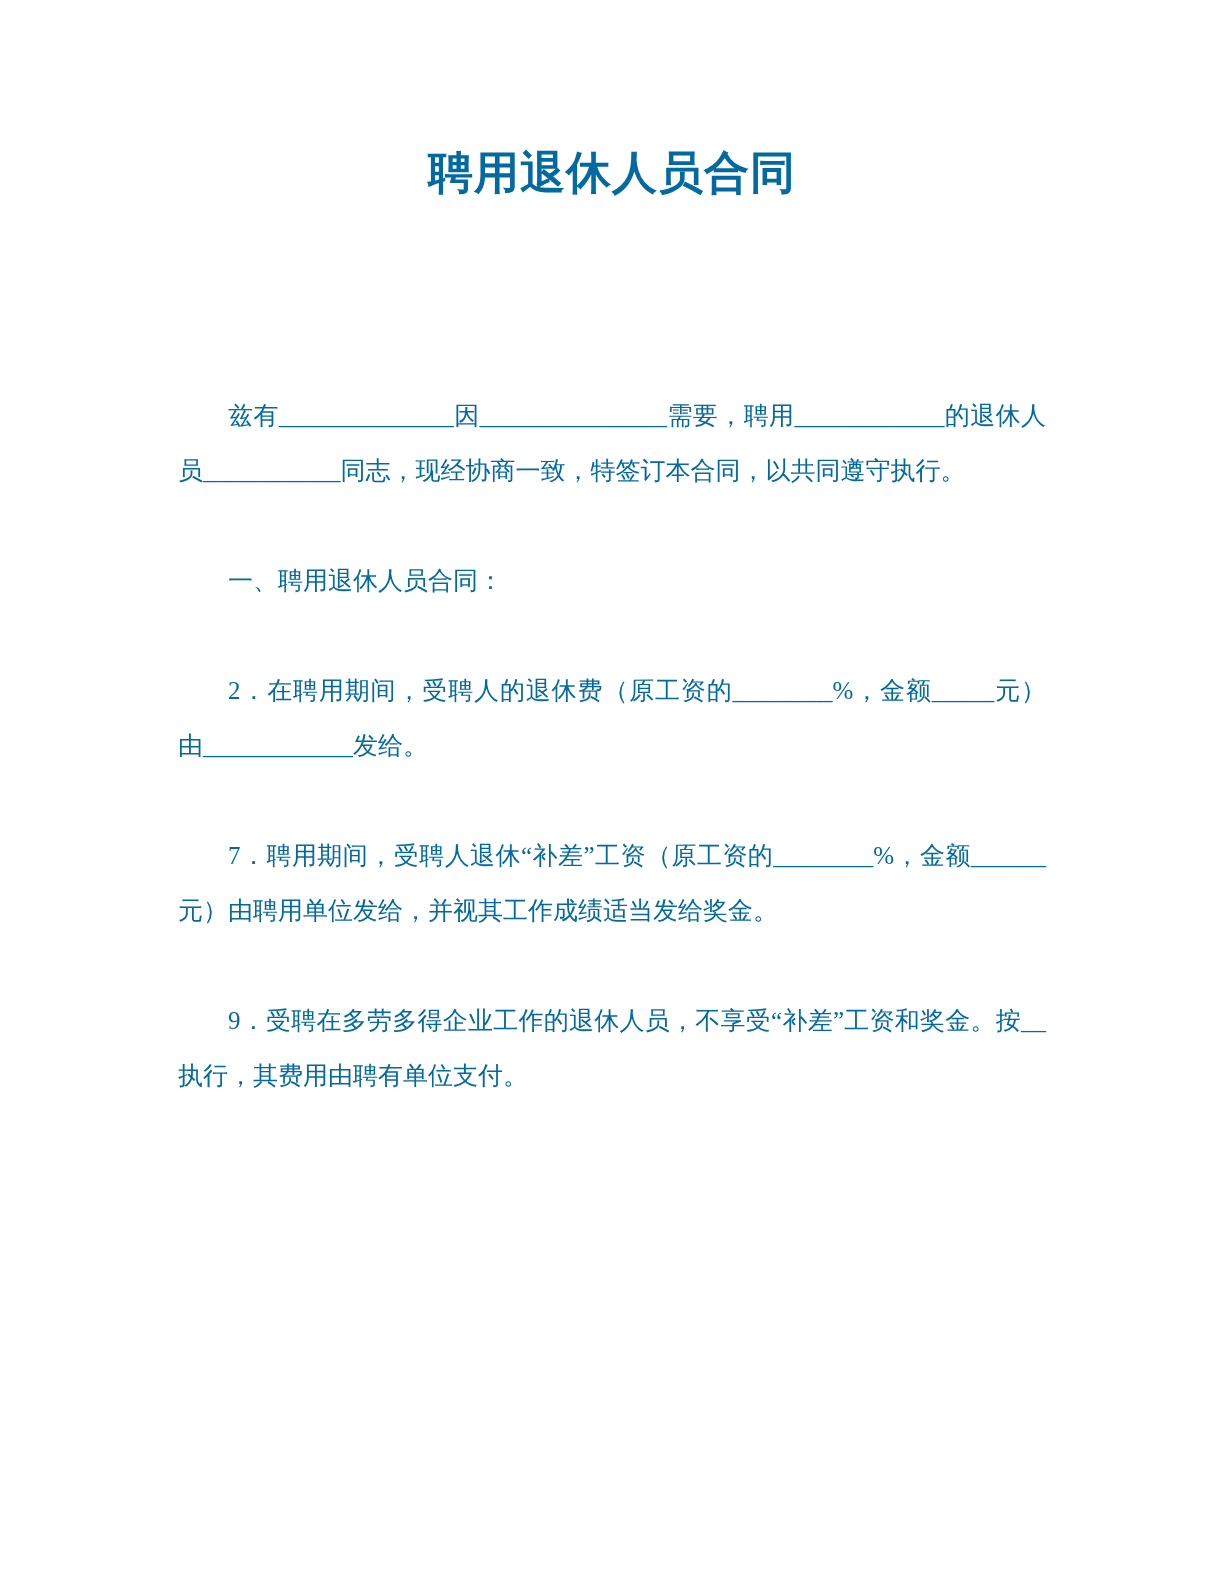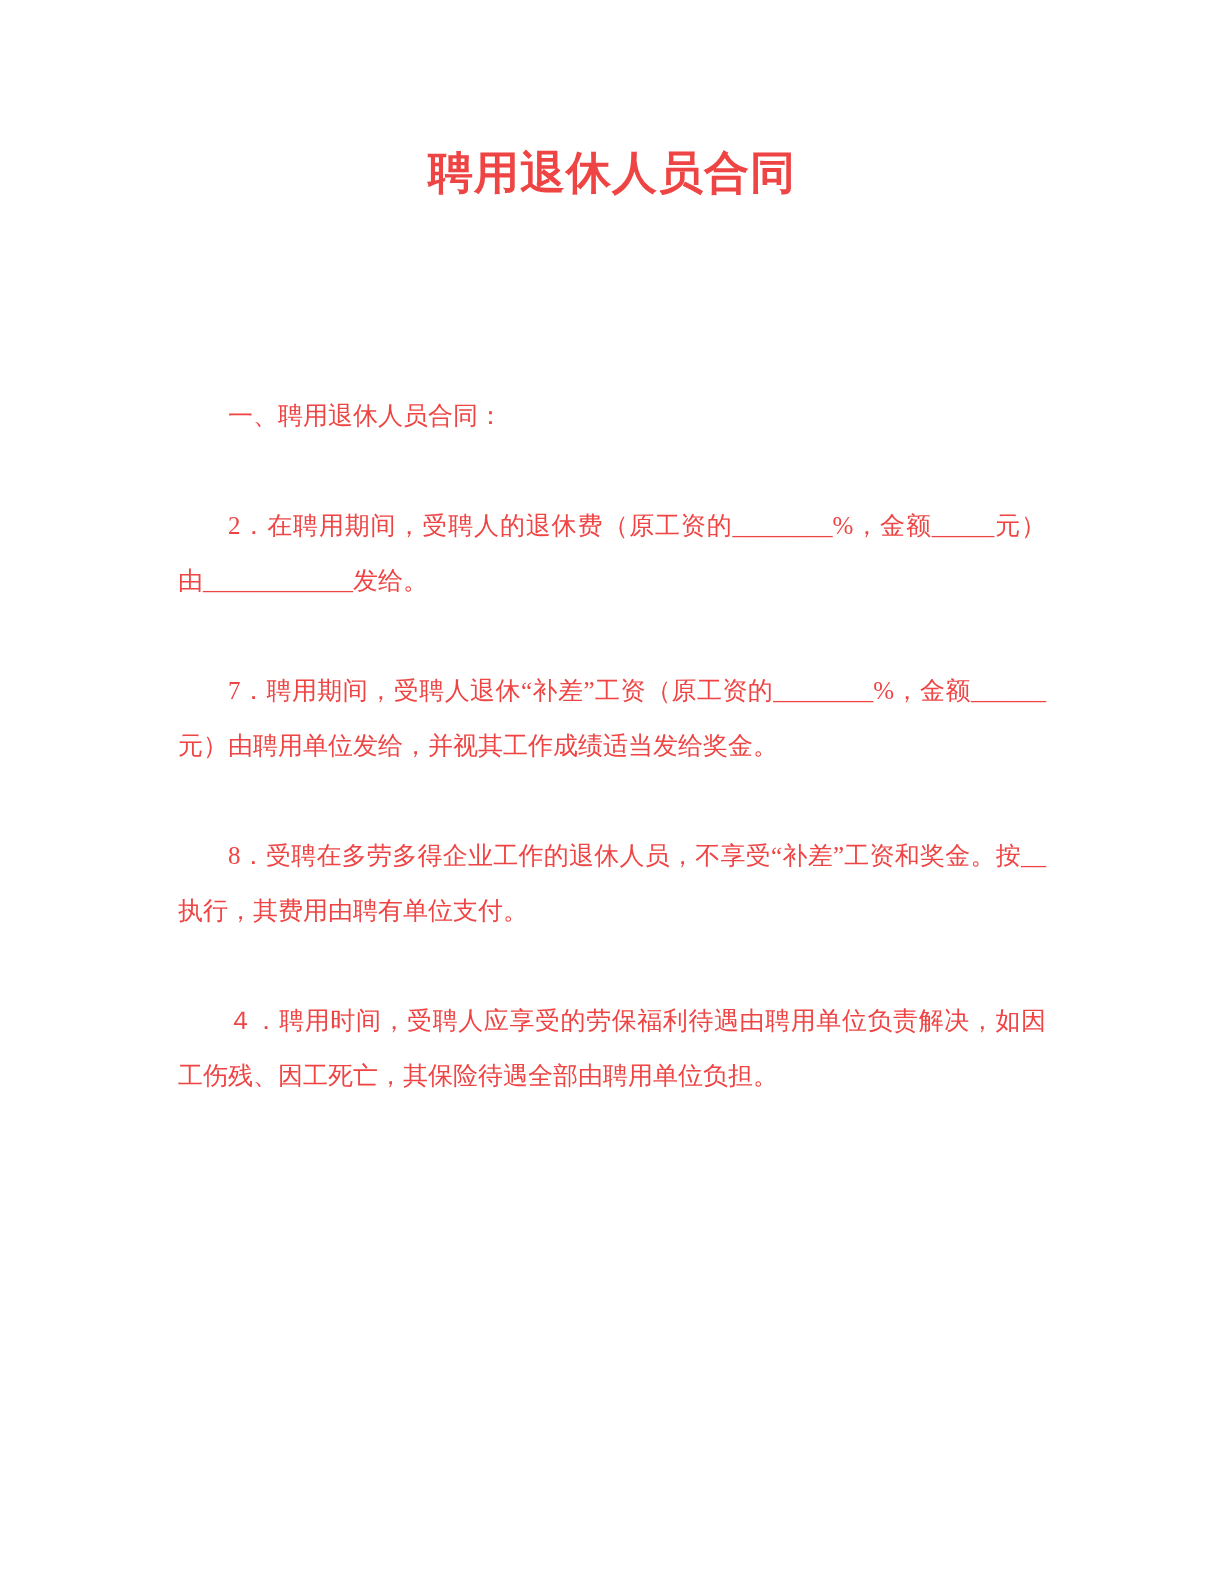--- a/index.html
+++ b/index.html
@@ -6,21 +6,21 @@
     margin: 0;
     padding: 0;
     background: #ffffff;
   }
   .page {
     position: relative;
     width: 1224px;
     height: 1584px;
     margin: 0 auto;
     background: #ffffff;
-    color: #ef4444;
+    color: #0369a1;
     box-sizing: border-box;
     padding: 0 178px;
     overflow: hidden;
     font-family: "Liberation Serif", "DejaVu Serif", serif;
   }
   .doc-title {
     margin: 0;
     padding-top: 146px;
     font-family: "Liberation Sans", "DejaVu Sans", sans-serif;
     font-weight: bold;
@@ -42,25 +42,25 @@
     word-break: break-all;
   }
 </style>
 </head>
 <body>
 
 <div class="page">
   <h1 class="doc-title">聘用退休人员合同</h1>
 
   <div class="doc-body">
+    <p>兹有______________因_______________需要，聘用____________的退休人员___________同志，现经协商一致，特签订本合同，以共同遵守执行。</p>
 
     <p>一、聘用退休人员合同：</p>
 
     <p>2．在聘用期间，受聘人的退休费（原工资的________%，金额_____元）由____________发给。</p>
 
     <p>7．聘用期间，受聘人退休“补差”工资（原工资的________%，金额______元）由聘用单位发给，并视其工作成绩适当发给奖金。</p>
 
-    <p>8．受聘在多劳多得企业工作的退休人员，不享受“补差”工资和奖金。按__执行，其费用由聘有单位支付。</p>
+    <p>9．受聘在多劳多得企业工作的退休人员，不享受“补差”工资和奖金。按__执行，其费用由聘有单位支付。</p>
 
-    <p>４．聘用时间，受聘人应享受的劳保福利待遇由聘用单位负责解决，如因工伤残、因工死亡，其保险待遇全部由聘用单位负担。</p>
 
   </div>
 </div>
 
 </body></html>

